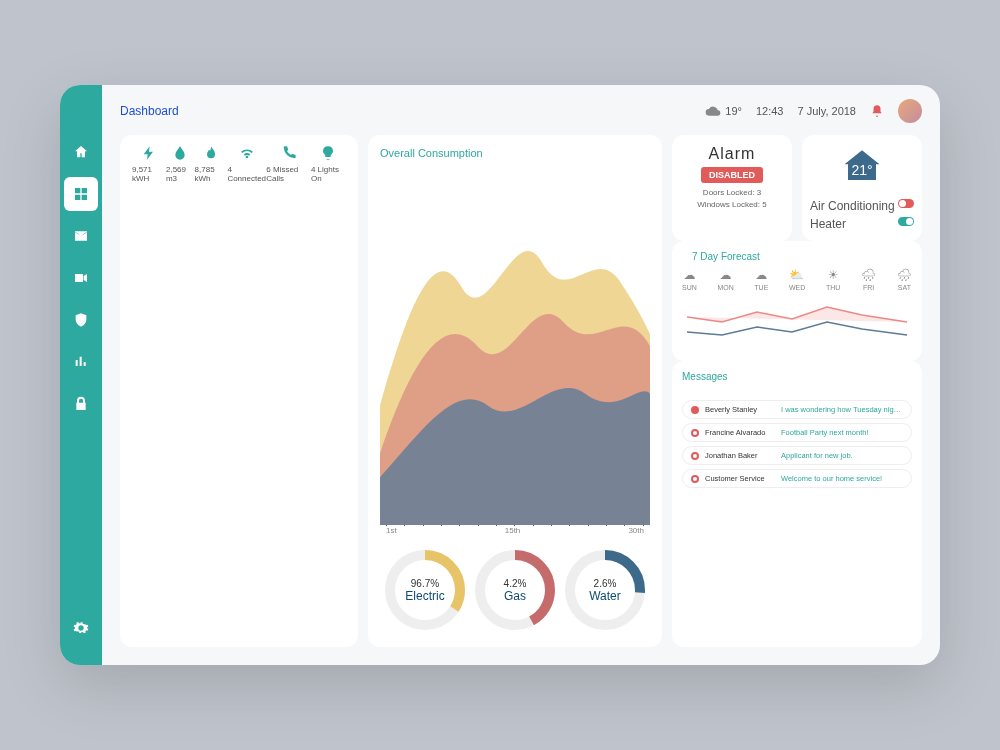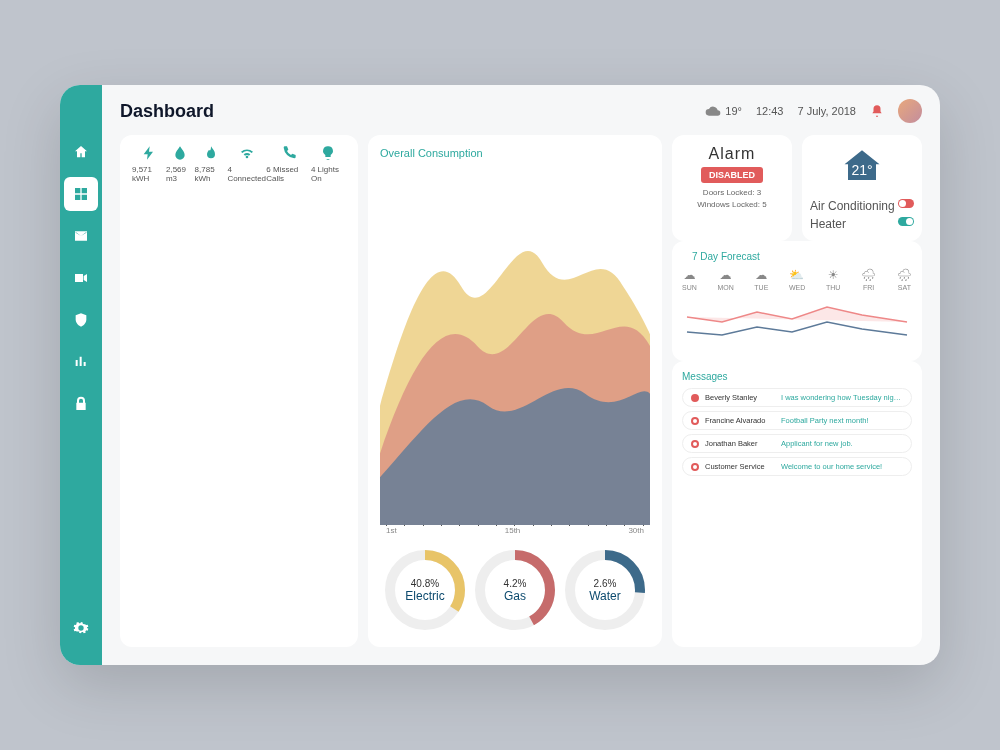--- a/index.html
+++ b/index.html
@@ -6,21 +6,21 @@
 body { background:#bfc4cc; width:1000px; height:750px; display:flex; align-items:center; justify-content:center; }
 .app { width:880px; height:580px; background:#f6f7f8; border-radius:20px; display:flex; box-shadow:0 20px 60px rgba(0,0,0,.15); overflow:hidden; }
 .sidebar { width:42px; background:#2ea99f; display:flex; flex-direction:column; align-items:center; padding-top:50px; gap:8px; }
 .sidebar .nav-item { width:34px; height:34px; display:flex; align-items:center; justify-content:center; border-radius:6px; cursor:pointer; }
 .sidebar .nav-item.active { background:#fff; }
 .sidebar .nav-item svg { width:16px; height:16px; fill:#fff; }
 .sidebar .nav-item.active svg { fill:#2ea99f; }
 .sidebar .settings { margin-top:auto; margin-bottom:20px; }
 .main { flex:1; padding:14px 18px; overflow:hidden; }
 .header { display:flex; align-items:center; margin-bottom:12px; }
-.header .title { color:#0f172a; font-size:18px; font-weight:700; }
+.header .title { color:#1d4ed8; font-size:12px; font-weight:400; }
 .header .right { margin-left:auto; display:flex; align-items:center; gap:14px; font-size:11px; color:#555; }
 .header .weather { display:flex; align-items:center; gap:4px; }
 .header .bell { color:#e15b5b; }
 .header .avatar { width:24px; height:24px; border-radius:50%; background:linear-gradient(135deg,#e8a87c,#c38d9e); }
 .content { display:flex; gap:10px; height:calc(100% - 40px); }
 .left-col { flex:1; display:flex; gap:10px; }
 .right-col { width:250px; display:flex; flex-direction:column; }
 .card { background:#fff; border-radius:12px; padding:12px; }
 .stats-row { display:flex; justify-content:space-between; padding:10px 12px; }
 .stat { display:flex; flex-direction:column; align-items:center; gap:4px; font-size:8px; color:#555; }
@@ -47,21 +47,21 @@
 .toggle.on { background:#2ea99f; }
 .toggle::after { content:''; position:absolute; width:7px; height:7px; background:#fff; border-radius:50%; top:1px; }
 .toggle.off::after { left:1px; }
 .toggle.on::after { right:1px; }
 .forecast-card { padding:10px; }
 .forecast-title { color:#2ea99f; font-size:10px; margin-bottom:6px;margin-left:10px; }
 .forecast-days { display:flex; justify-content:space-between; font-size:7px; color:#888; }
 .forecast-day { display:flex; flex-direction:column; align-items:center; gap:2px; }
 .forecast-chart { height:50px; margin-top:6px; }
 .messages-card { flex:1; padding:10px; }
-.messages-title { color:#2ea99f; font-size:10px; margin-bottom:6px; }
+.messages-title { color:#2ea99f; font-size:10px; margin-bottom:18px; }
 .msg { display:flex; align-items:center; gap:6px; border:1px solid #eee; border-radius:10px; padding:4px 8px; margin-bottom:4px; font-size:7.5px; }
 .msg-dot { width:8px; height:8px; border-radius:50%; border:2px solid #e15b5b; flex-shrink:0; }
 .msg-dot.filled { background:#e15b5b; }
 .msg-name { color:#333; width:70px; flex-shrink:0; }
 .msg-text { color:#2ea99f; overflow:hidden; text-overflow:ellipsis; white-space:nowrap; }
 .ticks { display:flex; justify-content:space-between; padding:0 6px; margin-top:-4px; }
 .ticks span { width:1px; height:5px; background:#555; }
 </style>
 </head>
 <body>
@@ -201,21 +201,21 @@
             <span>15th</span>
             <span>30th</span>
           </div>
           <div class="donuts">
             <div class="donut">
               <svg viewBox="0 0 36 36">
                   <circle cx="18" cy="18" r="14" fill="none" stroke="#eee" stroke-width="4"></circle>
                   <circle cx="18" cy="18" r="14" fill="none" stroke="#e8c468" stroke-width="4" stroke-dasharray="30 88" transform="rotate(-90 18 18)"></circle>
                 </svg>
               <div class="donut-label">
-                  <span class="donut-pct">40.8%</span>
+                  <span class="donut-pct">96.7%</span>
                   <span class="donut-name">Electric</span>
                 </div>
             </div>
             <div class="donut">
               <svg viewBox="0 0 36 36">
                   <circle cx="18" cy="18" r="14" fill="none" stroke="#eee" stroke-width="4"></circle>
                   <circle cx="18" cy="18" r="14" fill="none" stroke="#c66b6b" stroke-width="4" stroke-dasharray="37 88" transform="rotate(-90 18 18)"></circle>
                 </svg>
               <div class="donut-label">
                   <span class="donut-pct">4.2%</span>

